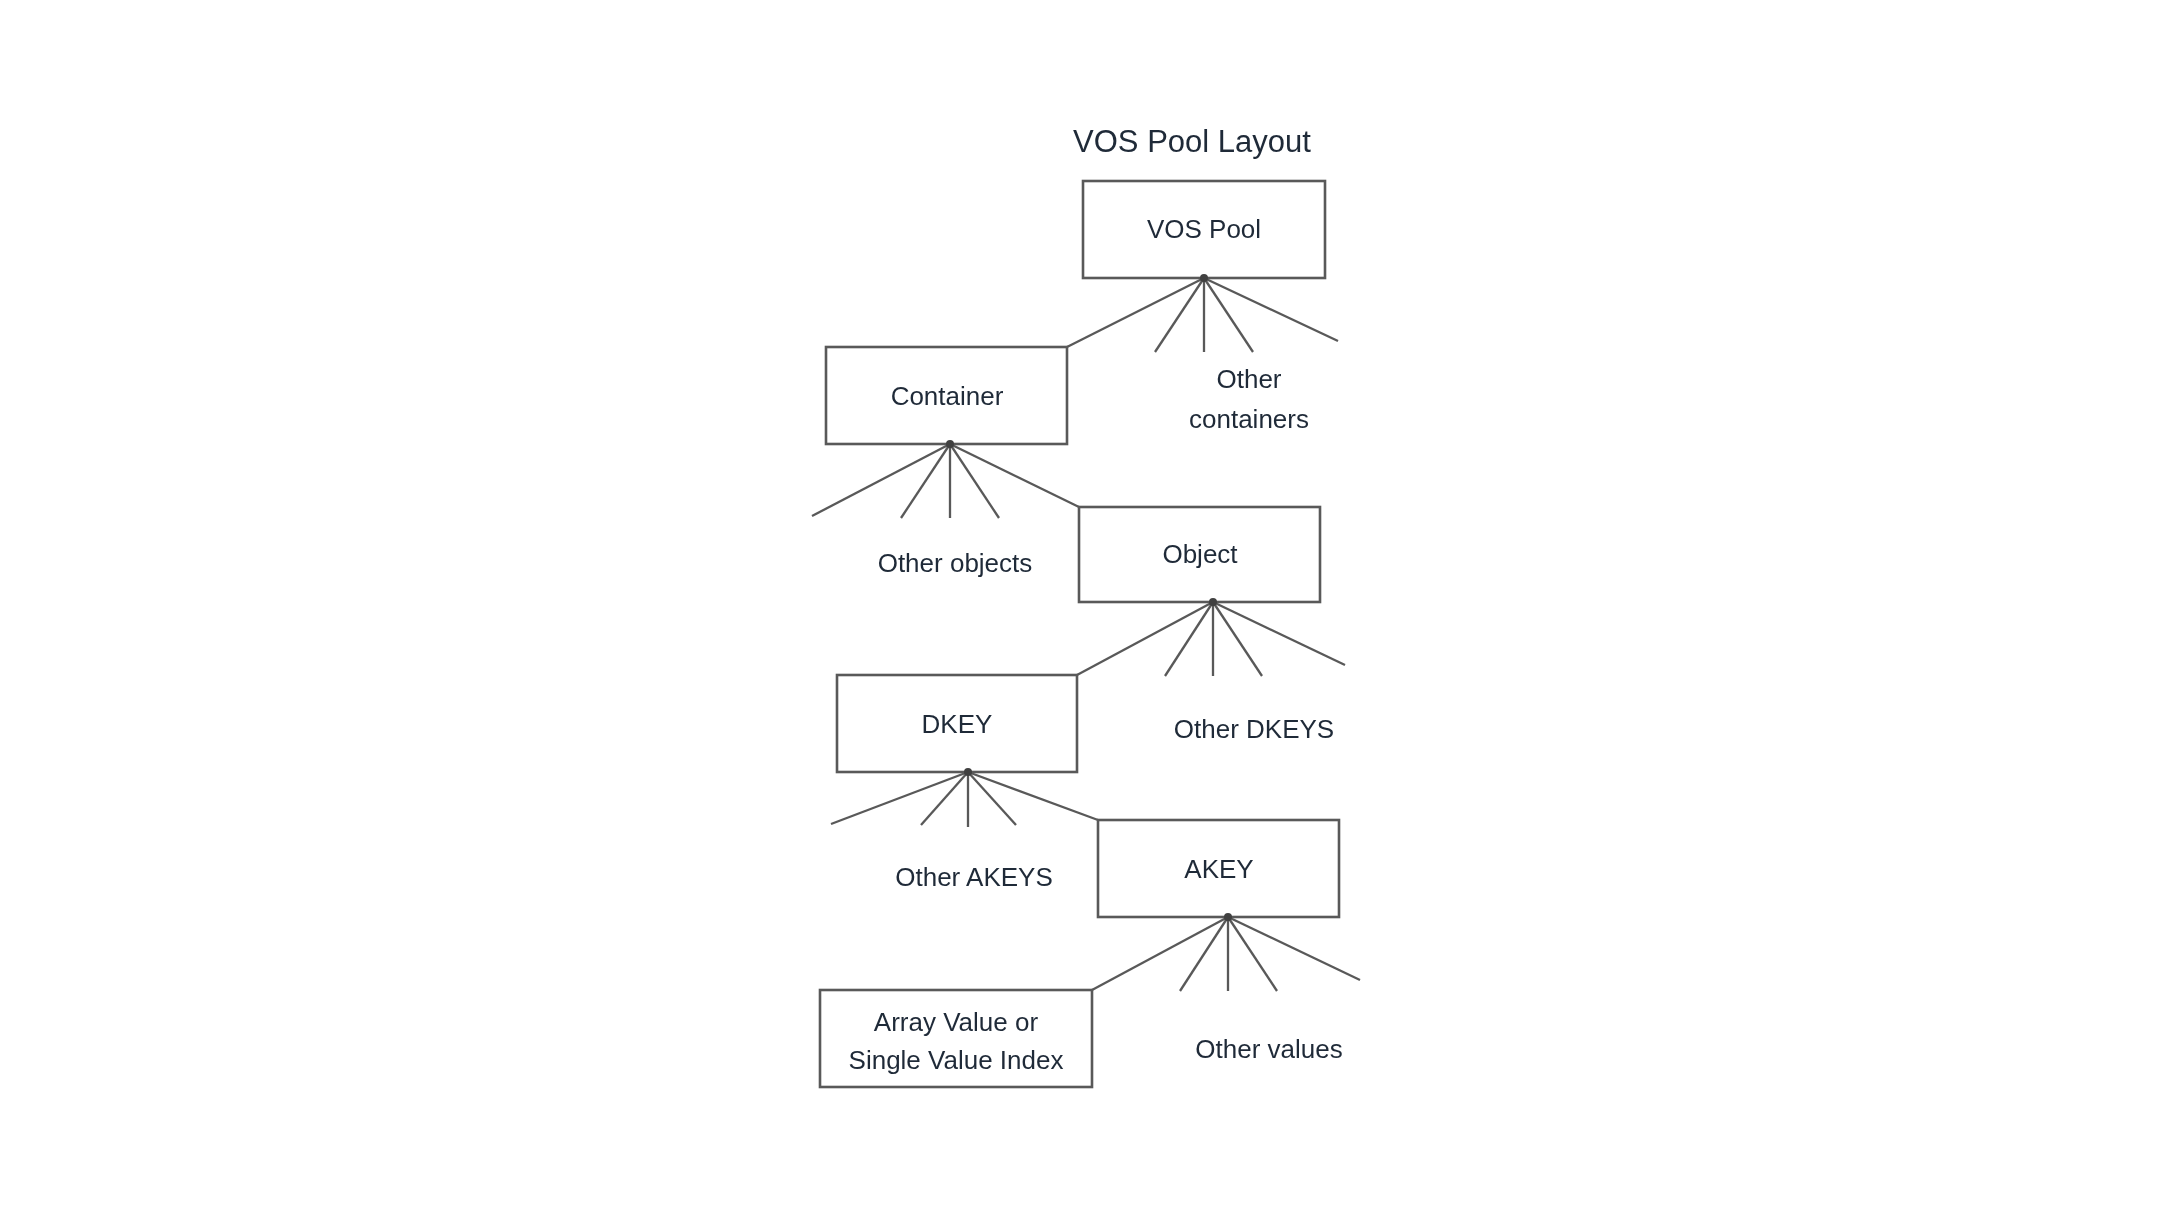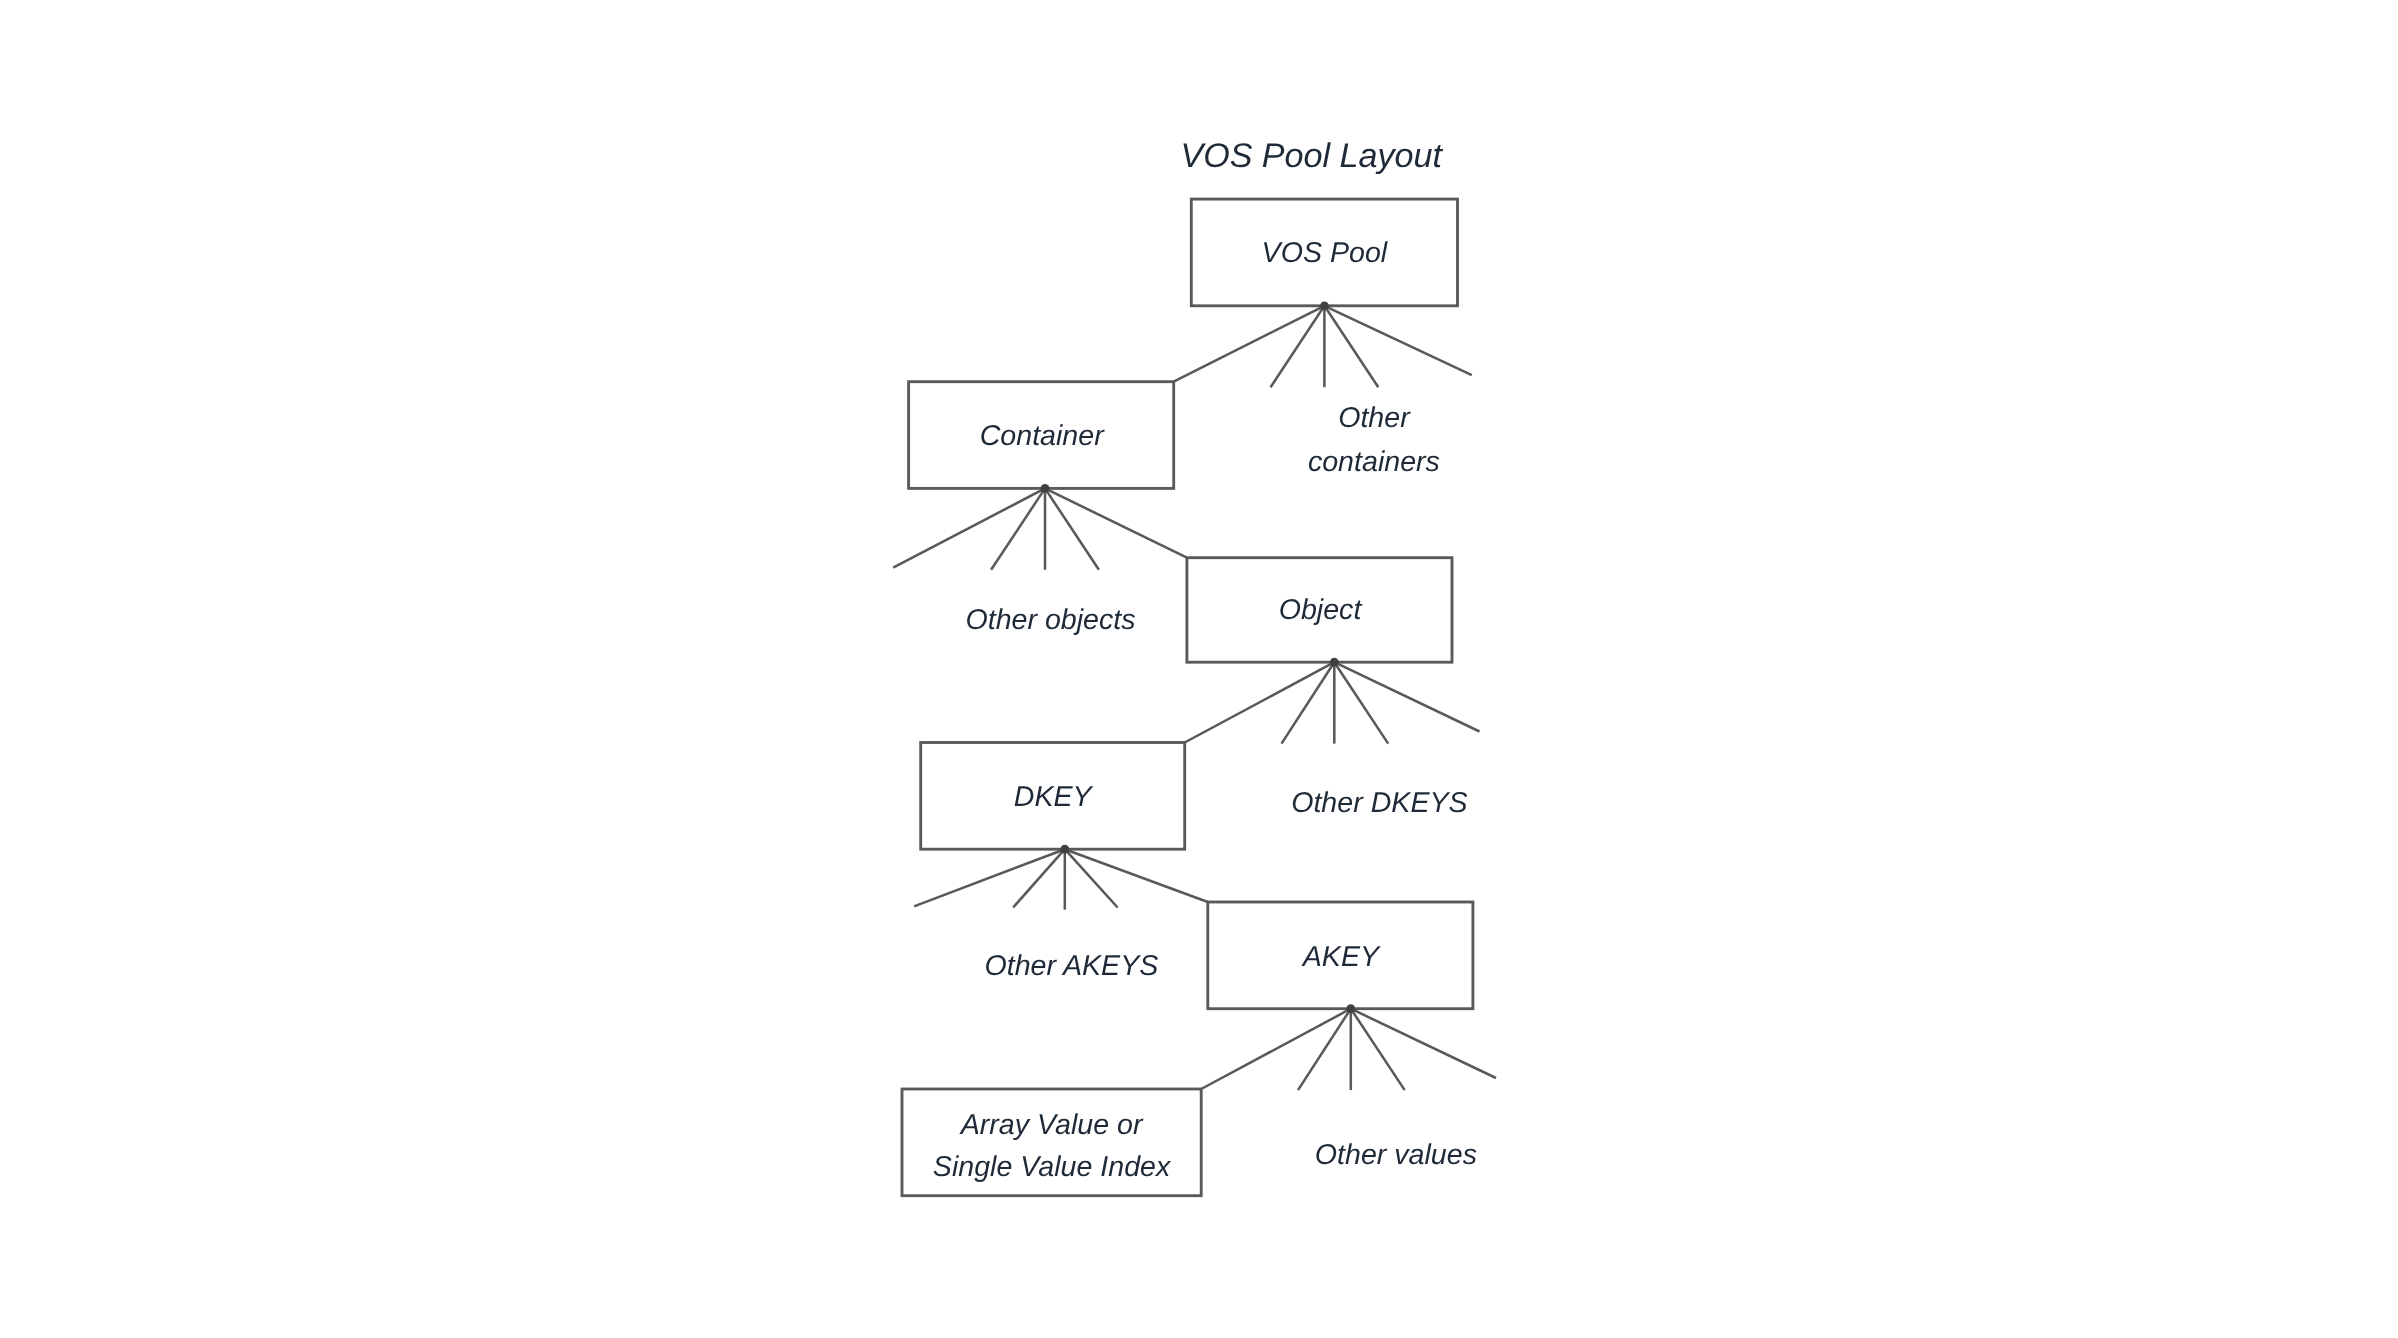--- a/index.html
+++ b/index.html
@@ -11,21 +11,20 @@
     width: 2180px;
     height: 1216px;
     font-family: "Liberation Sans", sans-serif;
     overflow: hidden;
   }
   #diagram-root {
     position: relative;
     width: 2056px;
     height: 1216px;
     background: #ffffff;
-    font-style: italic;
   }
   svg.diagram-canvas {
     position: absolute;
     left: 0;
     top: 0;
     width: 2180px;
     height: 1216px;
     display: block;
   }
   .node-rect {

